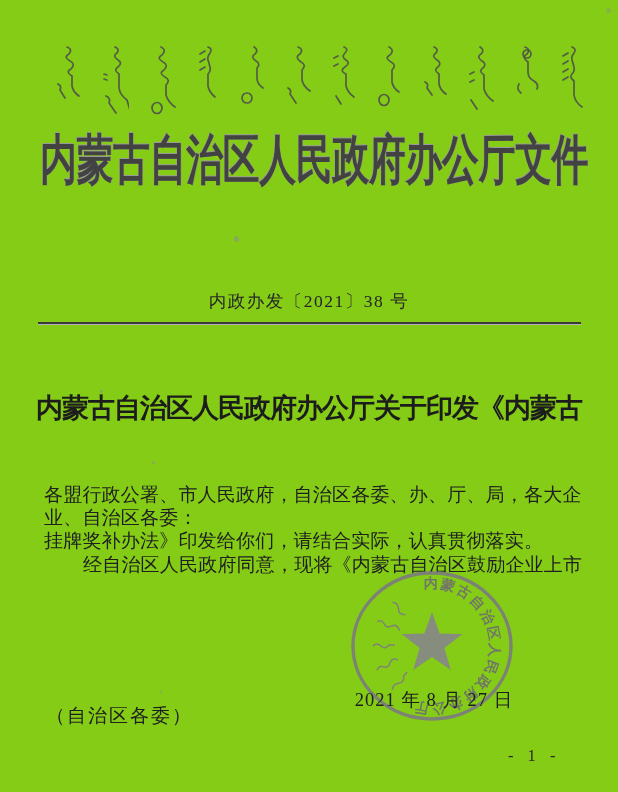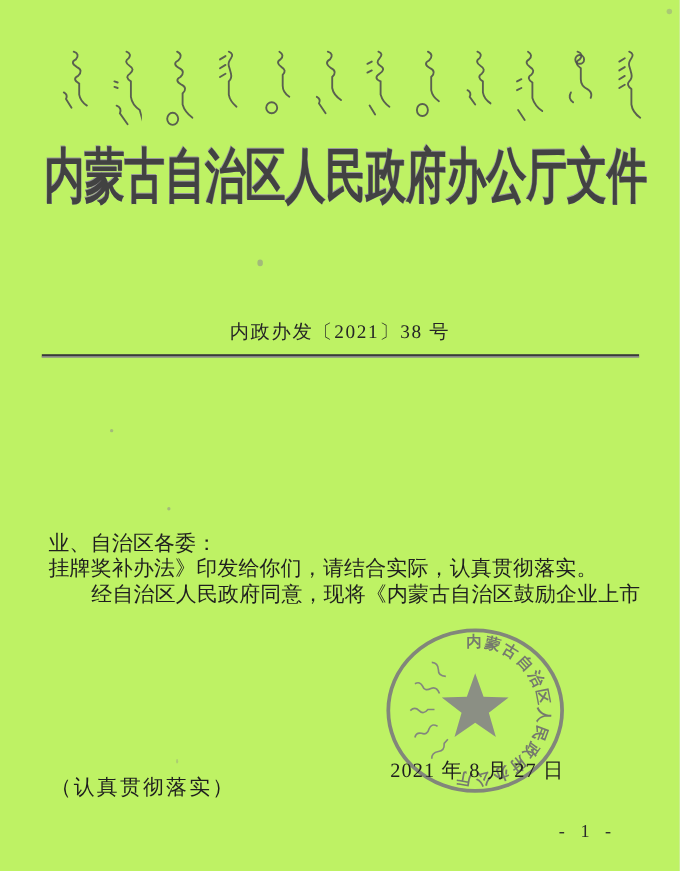--- a/index.html
+++ b/index.html
@@ -2,21 +2,21 @@
 <html><head>
 <meta charset="utf-8">
 <style>
   * { margin: 0; padding: 0; box-sizing: border-box; }
   html, body { background: #e8e8e8; }
   .page {
     position: relative;
     width: 618px;
     height: 792px;
     margin: 0 auto;
-    background: #bef264;
+    background: #84cc16;
     overflow: hidden;
     font-family: "Liberation Serif", serif;
     color: #222;
   }
 
   
   .mongolian-row {
     position: absolute;
     top: 44px; left: 52px;
     width: 534px; height: 78px;
@@ -194,23 +194,25 @@
     </svg>
   </div>
 
   <div class="masthead">内蒙古自治区人民政府办公厅文件</div>
 
   <div class="doc-number">内政办发〔2021〕38 号</div>
 
   <div class="rule"></div>
 
   <div class="doc-title">
+    <div>内蒙古自治区人民政府办公厅关于印发《内蒙古</div>
   </div>
 
   <div class="body-block">
+    <div class="body-line">各盟行政公署、市人民政府，自治区各委、办、厅、局，各大企</div>
     <div class="body-line">业、自治区各委：</div>
     <div class="body-line">挂牌奖补办法》印发给你们，请结合实际，认真贯彻落实。</div>
     <div class="body-line indent">经自治区人民政府同意，现将《内蒙古自治区鼓励企业上市</div>
   </div>
 
   <svg class="seal" viewBox="0 0 170 155">
     <defs>
       <path id="sealArc" d="M 74.9,18.9 A 58,58 0 1 1 65.2,130.5" fill="none"></path>
     </defs>
     <ellipse cx="85" cy="76" rx="79" ry="73" fill="none" stroke="#7d7d7d" stroke-width="3.4"></ellipse>
@@ -232,21 +234,21 @@
           <path d="M85,16 q4,3 1,7 q-4,4 1,8 q4,4 -1,9"></path>
         </g>
       <g transform="rotate(-42 85 76)">
           <path d="M85,17 q4,4 0,9 q-4,4 1,9"></path>
         </g>
     </g>
   </svg>
 
   <div class="doc-date">2021 年 8 月 27 日</div>
 
-  <div class="footer-note">（认真贯彻落实）</div>
+  <div class="footer-note">（自治区各委）</div>
 
   <div class="page-number">- 1 -</div>
 
   <div class="speck s1"></div>
   <div class="speck s2"></div>
   <div class="speck s3"></div>
   <div class="speck s4"></div>
   <div class="speck s5"></div>
 
 </div>

